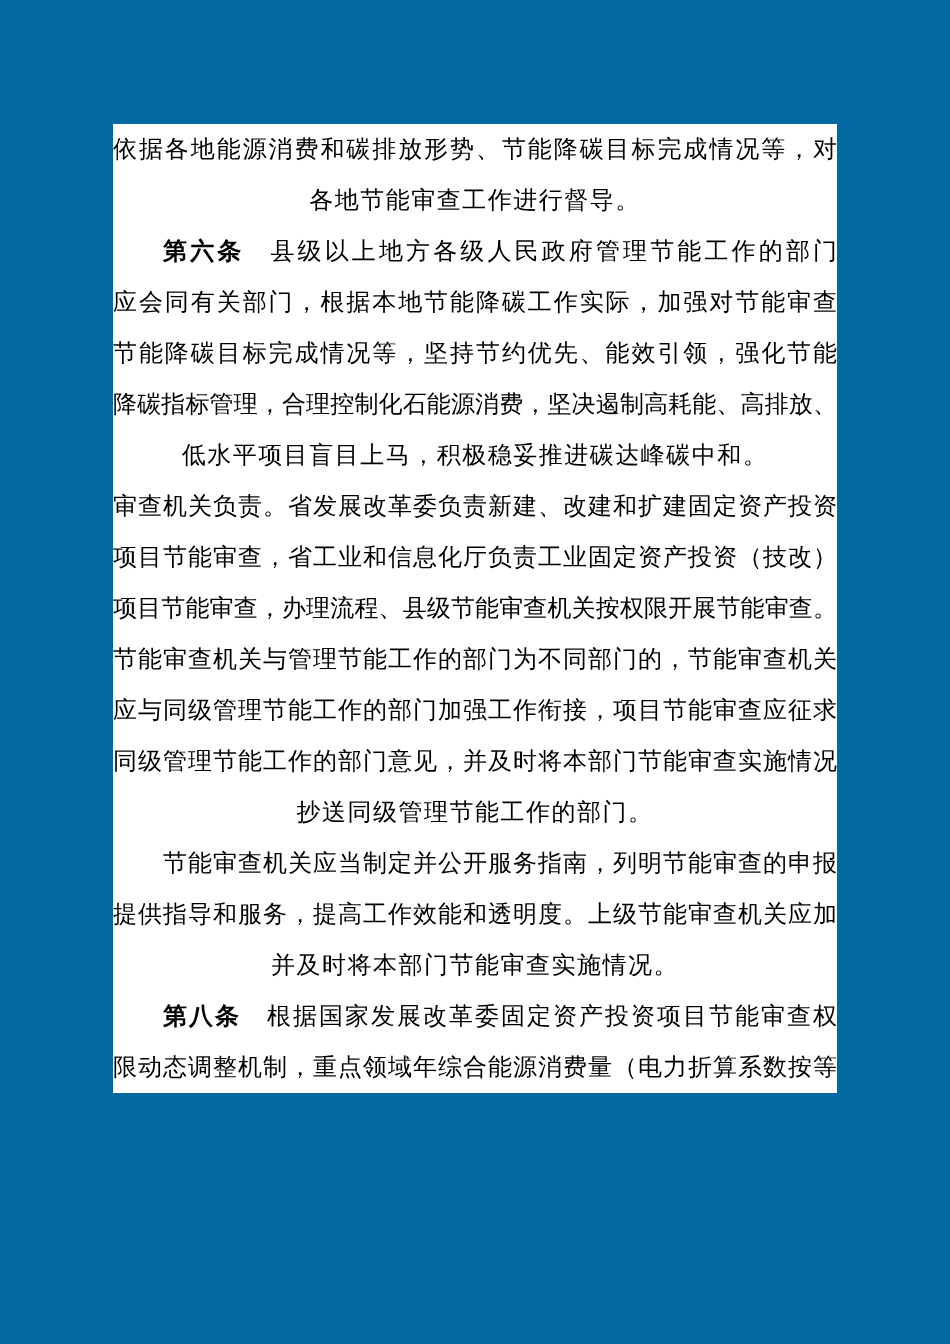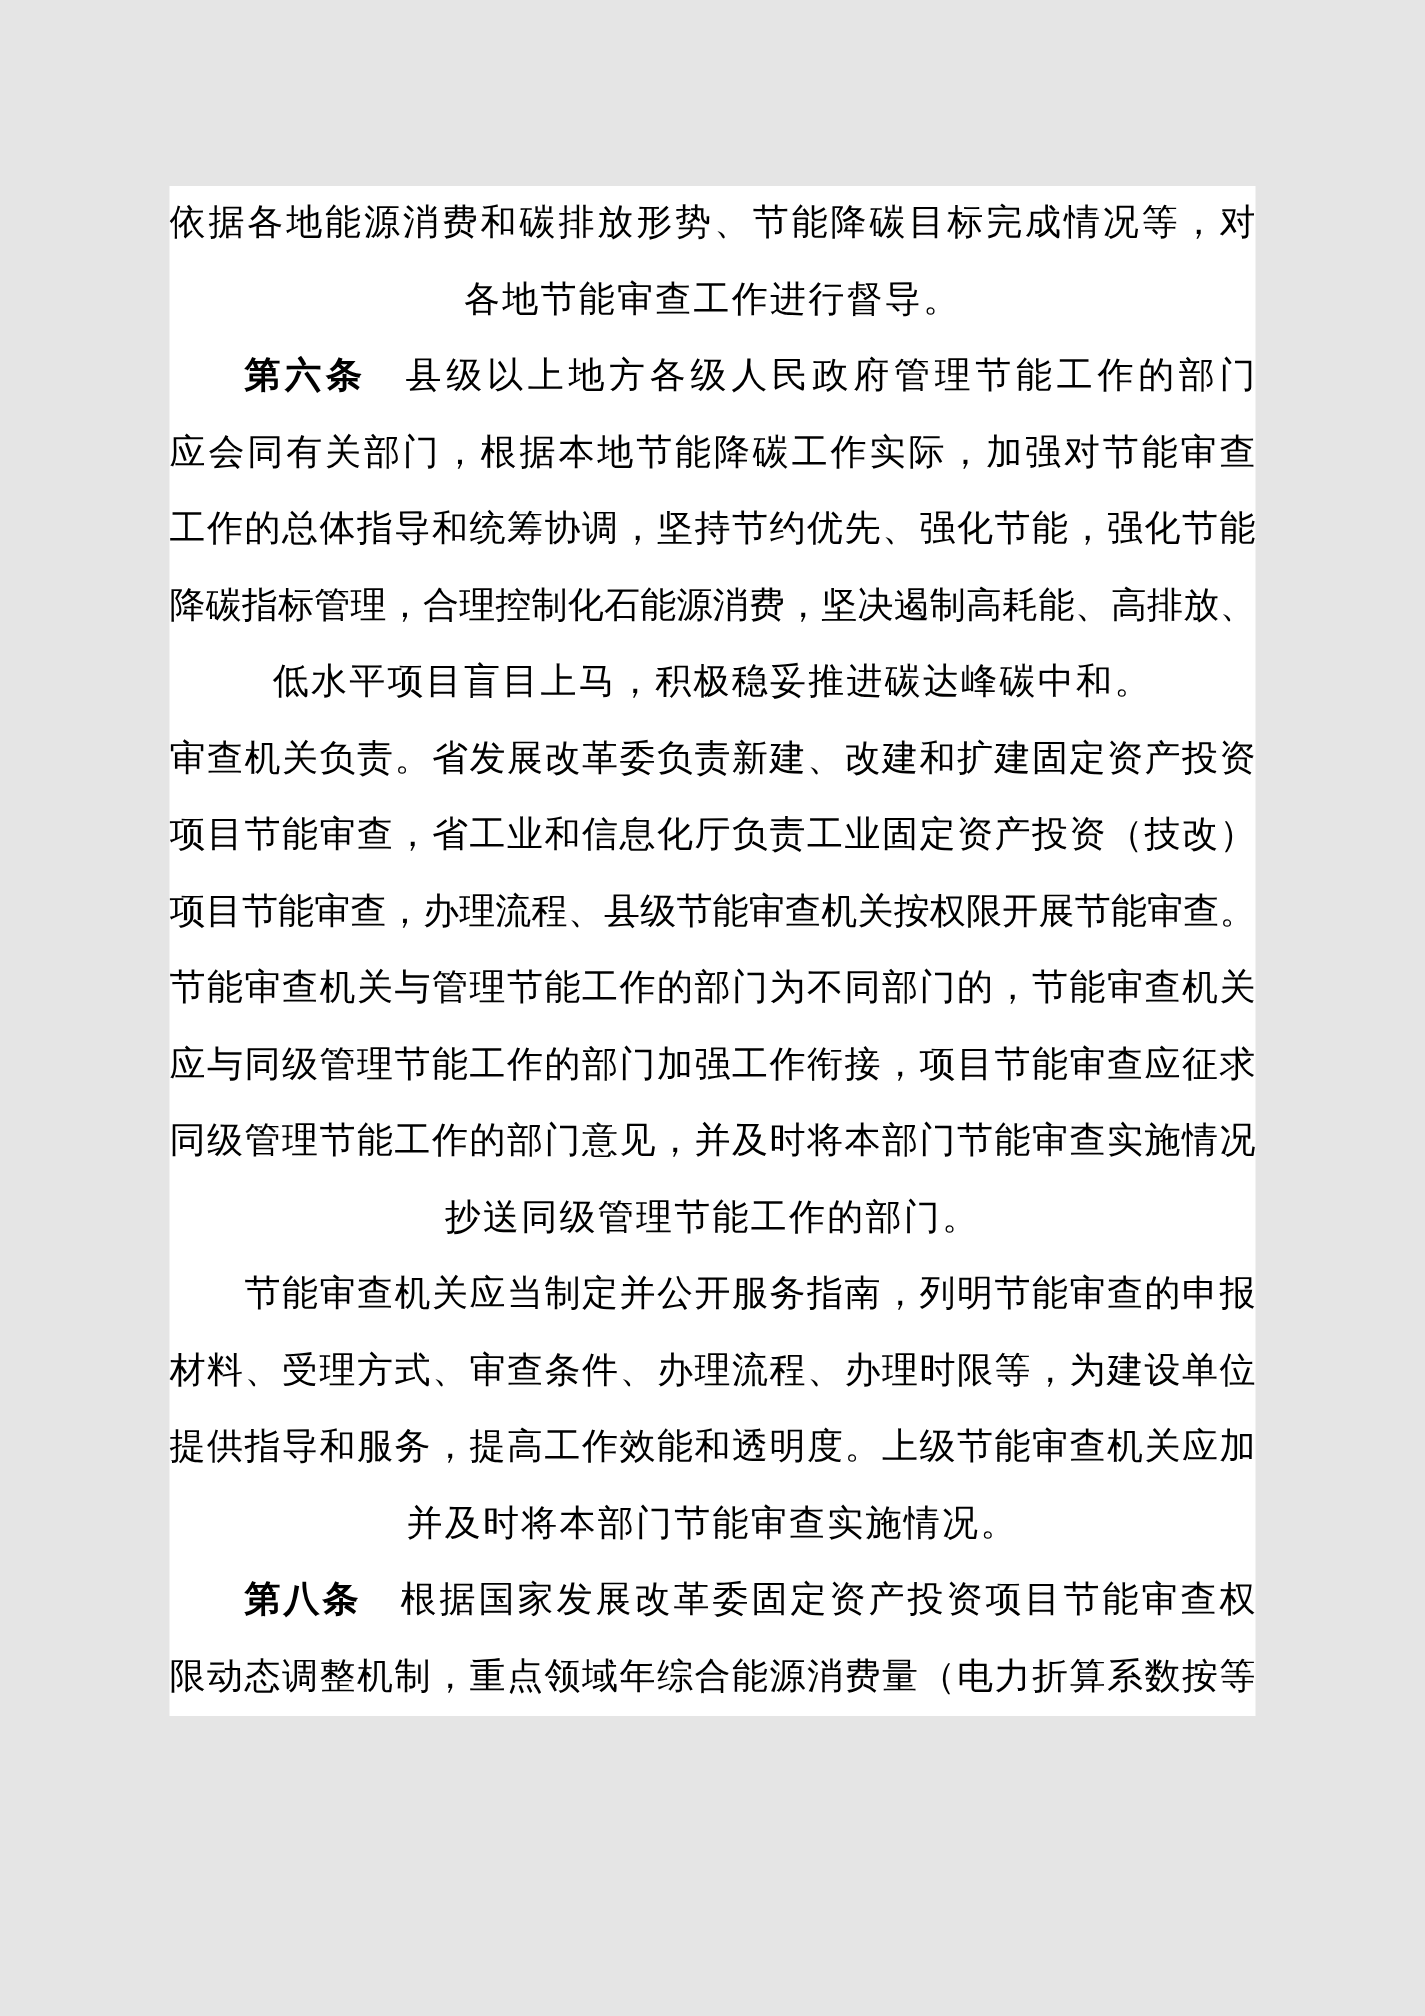--- a/index.html
+++ b/index.html
@@ -4,21 +4,21 @@
 <style>
   html, body {
     margin: 0;
     padding: 0;
     background: #ffffff;
   }
   .page {
     position: relative;
     width: 950px;
     height: 1344px;
-    background: #e5e5e5;
+    background: #0369a1;
     overflow: hidden;
     font-family: "Liberation Serif", "DejaVu Serif", serif;
   }
   .doc-body {
     position: absolute;
     left: 113px;
     top: 124px;
     width: 724px;
     color: #000000;
   }
@@ -58,36 +58,35 @@
 
 <main class="page">
   <div class="doc-body" style="background: rgb(255, 255, 255); color: rgb(0, 0, 0);">
       <div class="paragraph">
         <div class="line just">依据各地能源消费和碳排放形势、节能降碳目标完成情况等，对</div>
         <div class="line">各地节能审查工作进行督导。</div>
       </div>
       <div class="paragraph">
         <div class="line just indent"><span class="article-no">第六条</span>县级以上地方各级人民政府管理节能工作的部门</div>
         <div class="line just">应会同有关部门，根据本地节能降碳工作实际，加强对节能审查</div>
-        <div class="line just">工作的总体指导和统筹协调，坚持节约优先、强化节能，强化节能</div>
+        <div class="line just">节能降碳目标完成情况等，坚持节约优先、能效引领，强化节能</div>
         <div class="line just">降碳指标管理，合理控制化石能源消费，坚决遏制高耗能、高排放、</div>
         <div class="line">低水平项目盲目上马，积极稳妥推进碳达峰碳中和。</div>
       </div>
       <div class="paragraph">
         <div class="line just">审查机关负责。省发展改革委负责新建、改建和扩建固定资产投资</div>
         <div class="line just">项目节能审查，省工业和信息化厅负责工业固定资产投资（技改）</div>
         <div class="line just">项目节能审查，办理流程、县级节能审查机关按权限开展节能审查。</div>
         <div class="line just">节能审查机关与管理节能工作的部门为不同部门的，节能审查机关</div>
         <div class="line just">应与同级管理节能工作的部门加强工作衔接，项目节能审查应征求</div>
         <div class="line just">同级管理节能工作的部门意见，并及时将本部门节能审查实施情况</div>
         <div class="line">抄送同级管理节能工作的部门。</div>
       </div>
       <div class="paragraph">
         <div class="line just indent">节能审查机关应当制定并公开服务指南，列明节能审查的申报</div>
-        <div class="line just">材料、受理方式、审查条件、办理流程、办理时限等，为建设单位</div>
         <div class="line just">提供指导和服务，提高工作效能和透明度。上级节能审查机关应加</div>
         <div class="line">并及时将本部门节能审查实施情况。</div>
       </div>
       <div class="paragraph">
         <div class="line just indent"><span class="article-no">第八条</span>根据国家发展改革委固定资产投资项目节能审查权</div>
         <div class="line just">限动态调整机制，重点领域年综合能源消费量（电力折算系数按等</div>
       </div>
     </div>
 </main>
 

